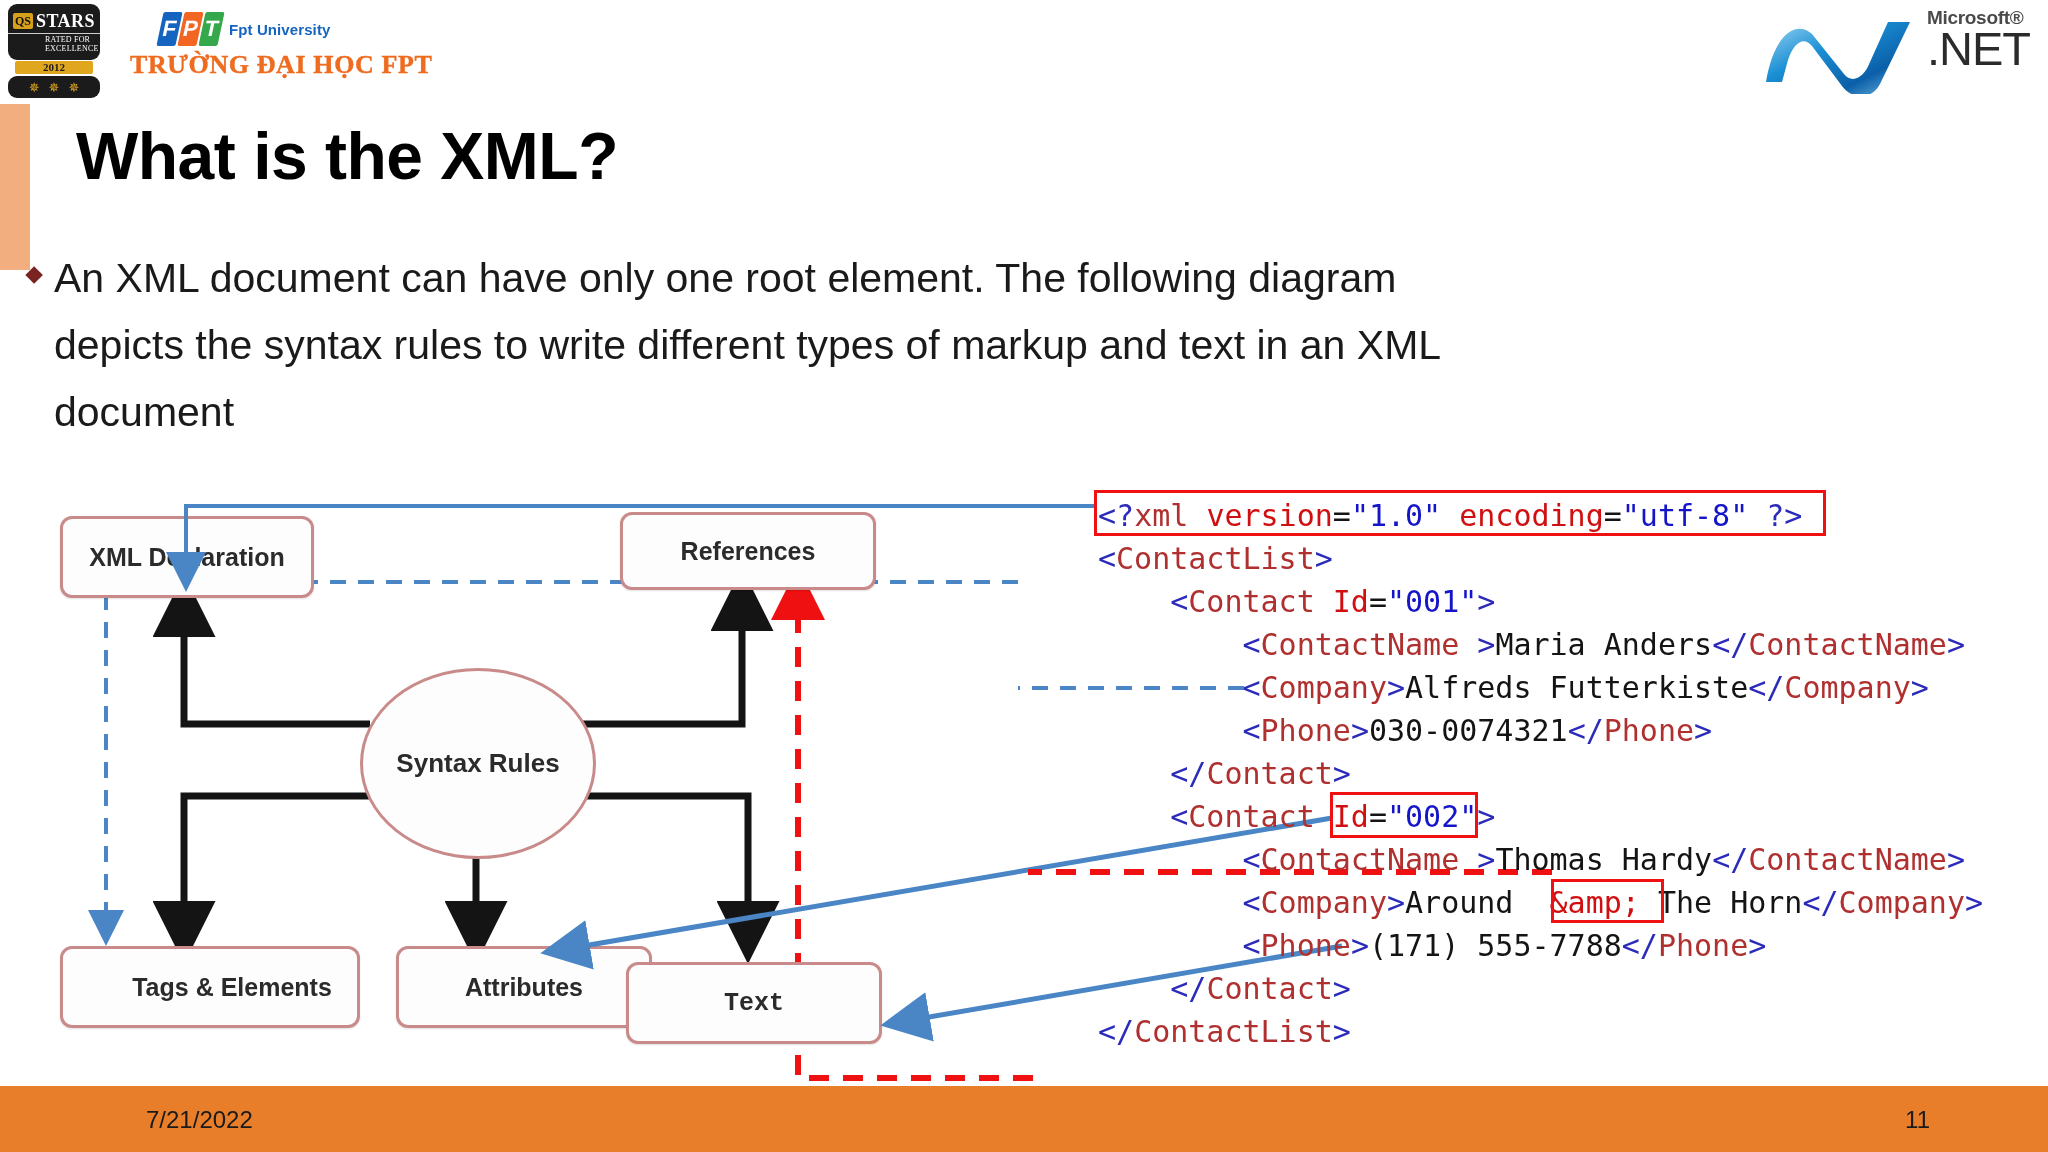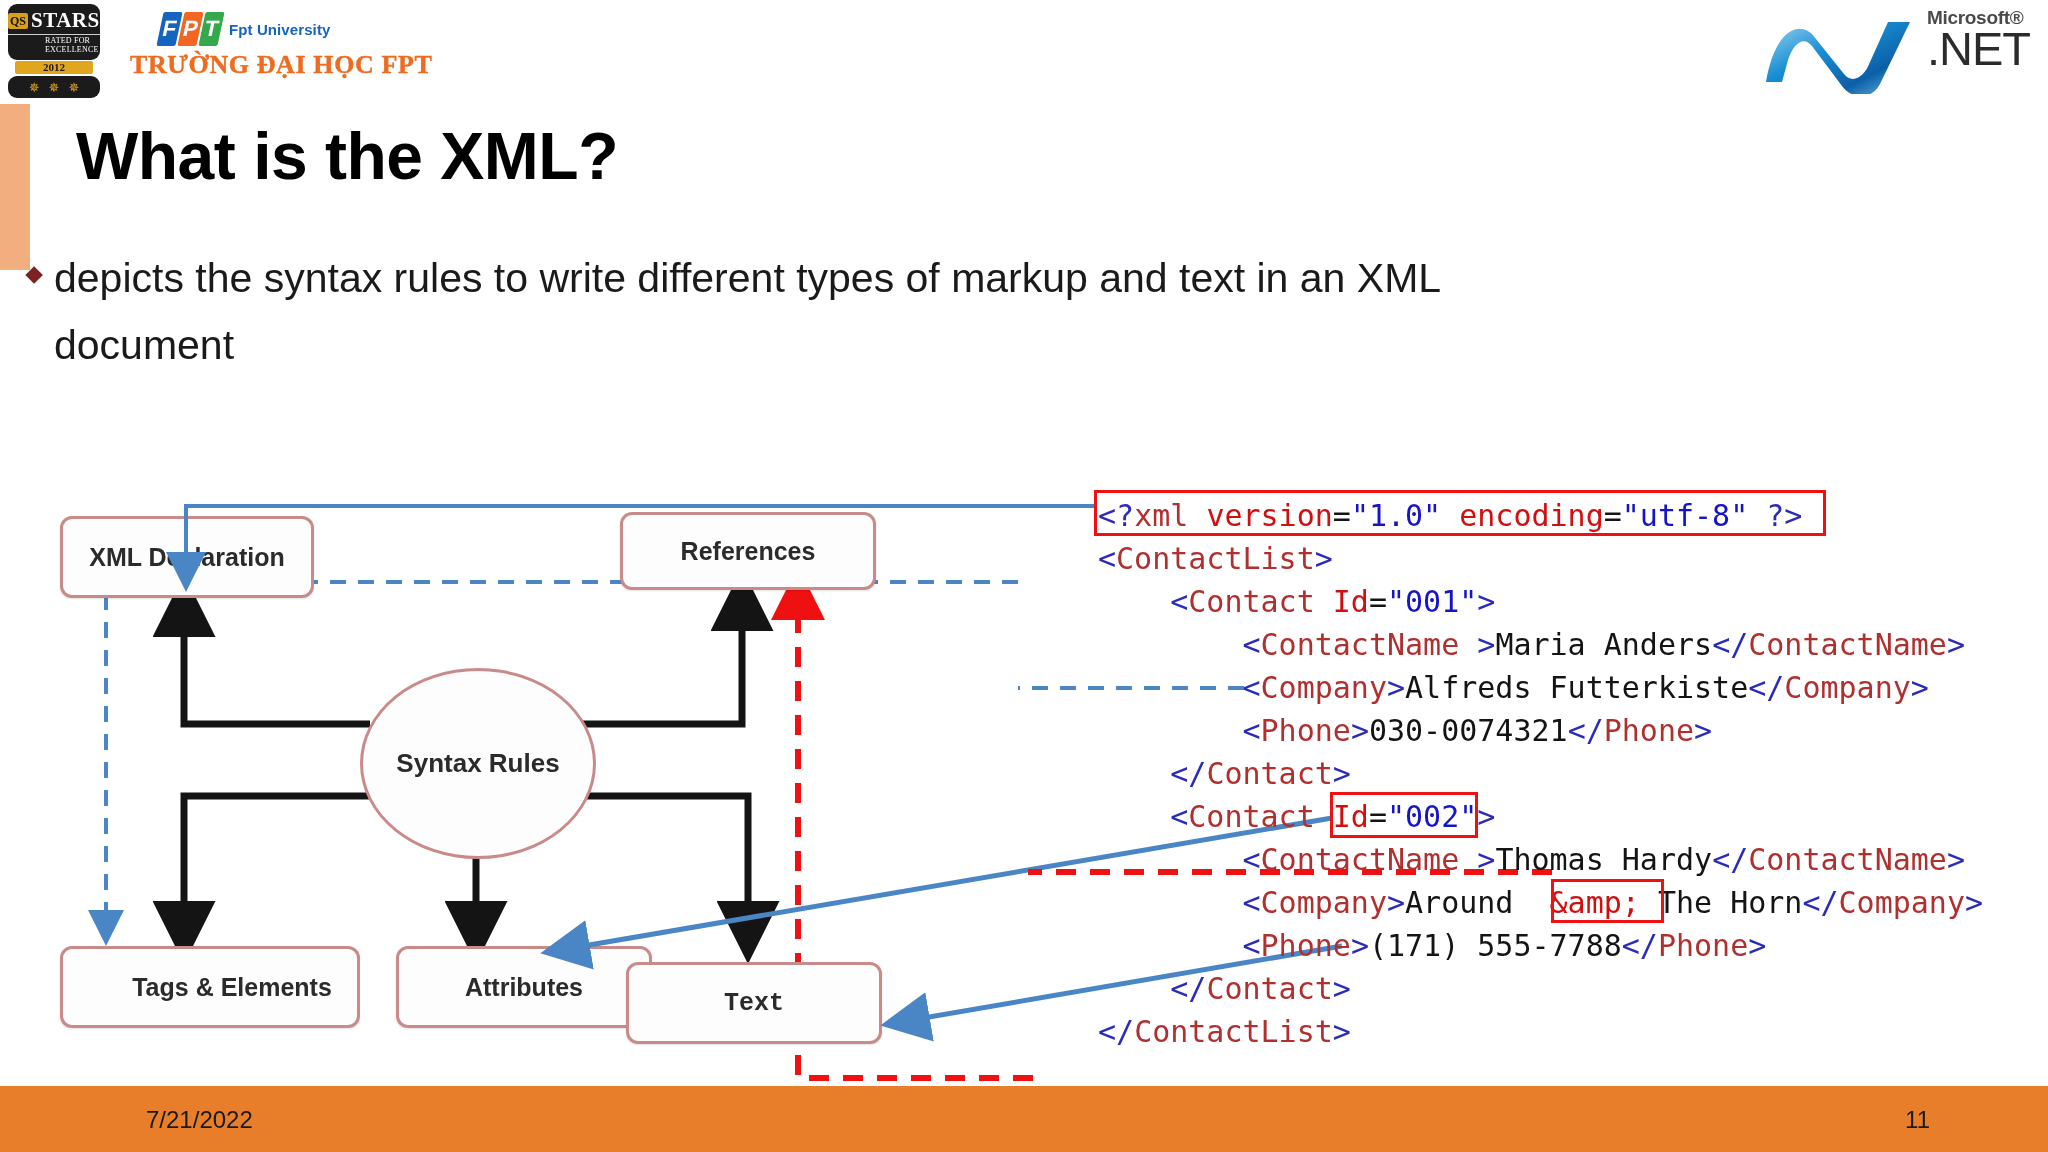--- a/index.html
+++ b/index.html
@@ -11,30 +11,30 @@
     overflow:hidden;
     position:relative;
   }
   .slide{position:absolute;inset:0;background:#fff;}
 
   
   .qs-logo{position:absolute;left:8px;top:4px;width:92px;height:92px;}
   .qs-box{
     width:92px;height:56px;background:#1b1b1b;border-radius:9px;
     position:relative;box-sizing:border-box;
-    display:flex;flex-direction:column;align-items:flex-start;justify-content:center;
+    display:flex;flex-direction:column;align-items:center;justify-content:center;
   }
   .qs-top{display:flex;align-items:center;gap:3px;}
   .qs-badge{
     background:#d6a01c;color:#111;font-weight:bold;font-size:12px;
     line-height:1;padding:2px 2px;border-radius:2px;
     font-family:"Liberation Serif","DejaVu Serif",serif;
   }
   .qs-stars-word{
-    color:#fff;font-size:21px;font-weight:bold;letter-spacing:.5px;
+    color:#fff;font-size:18px;font-weight:bold;letter-spacing:.5px;
     font-family:"Liberation Serif","DejaVu Serif",serif;line-height:1;
   }
   .qs-sub{
     color:#fff;font-size:8px;letter-spacing:.2px;margin-top:3px;
     font-family:"Liberation Serif","DejaVu Serif",serif;
     border-top:1px solid #cfcfcf;padding-top:1px;padding-left:37px;
   }
   .qs-year{
     width:78px;margin:1px auto 0;background:#e0a61e;color:#1b1b1b;
     text-align:center;font-size:11px;font-weight:bold;border-radius:2px;
@@ -204,20 +204,21 @@
       <span class="net-word">.NET</span>
     </div>
   </div>
 
   <div class="accent-bar"></div>
   <div class="title">What is the XML?</div>
 
   <div class="bullet-row">
     <div class="bullet-mark">◆</div>
     <div class="bullet-text">
+      <div>An XML document can have only one root element. The following diagram</div>
       <div>depicts the syntax rules to write different types of markup and text in an XML</div>
       <div class="lastline">document</div>
     </div>
   </div>
 
   <div class="diagram">
     <svg class="dsvg" viewBox="0 0 1020 580">
       <defs>
         <marker id="ah" markerWidth="9" markerHeight="9" refX="5" refY="4.5" orient="auto">
           <path d="M0,0 L9,4.5 L0,9 Z" fill="#141414"></path>

